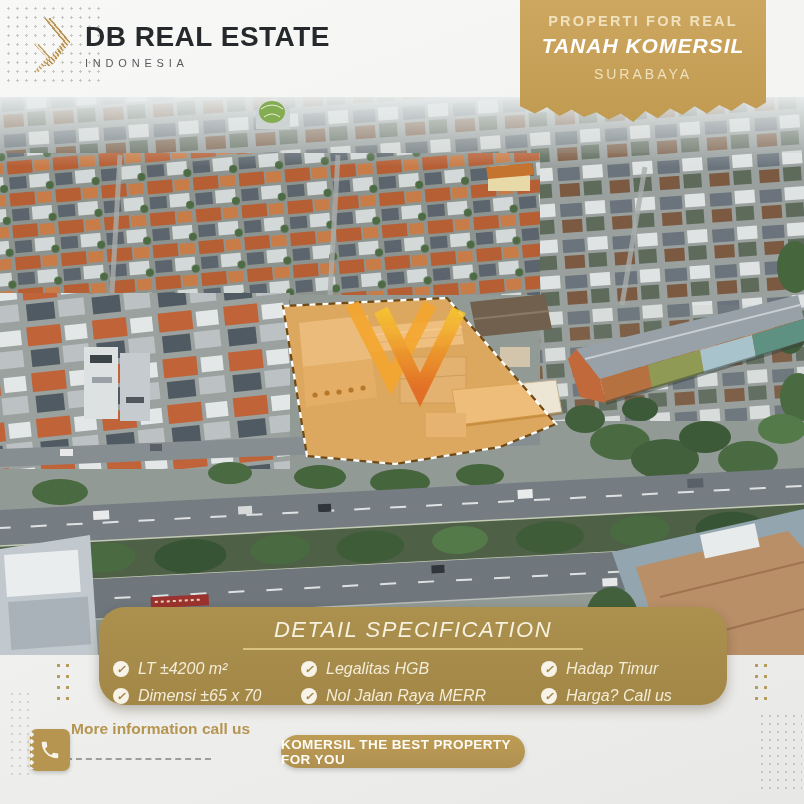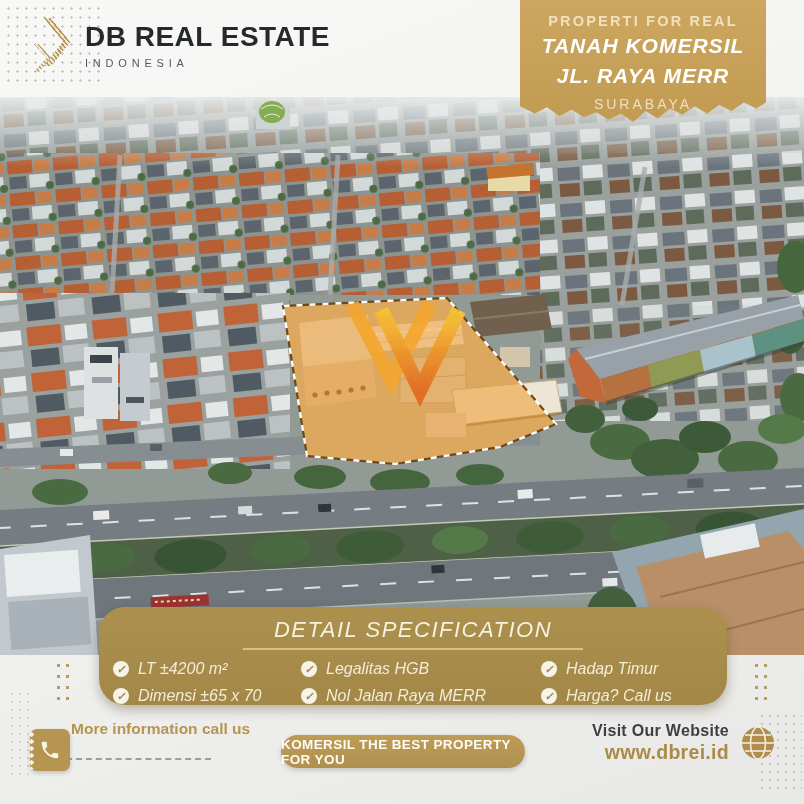--- a/index.html
+++ b/index.html
@@ -268,21 +268,20 @@
       <line x1="660" y1="500" x2="804" y2="465" stroke="#9e7350" stroke-width="2"></line>
       <line x1="680" y1="545" x2="804" y2="512" stroke="#9e7350" stroke-width="2"></line>
       <rect x="700" y="438" width="56" height="24" fill="#e8ebec" transform="rotate(-12 700 438)"></rect>
       <ellipse cx="612" cy="520" rx="26" ry="30" fill="#41603b"></ellipse>
     </g>
   </svg>
 
   <div class="ribbon">
     <div class="ribbon-tagline">PROPERTI FOR REAL</div>
     <div class="ribbon-title">TANAH KOMERSIL</div>
-    <div class="ribbon-title">JL. RAYA MERR</div>
     <div class="ribbon-location">SURABAYA</div>
   </div>
 
   <div class="dots-gold" id="dots-pl"></div>
   <div class="dots-gold" id="dots-pr"></div>
 
   <div class="spec-panel">
     <div class="spec-title">DETAIL SPECIFICATION</div>
     <div class="spec-underline"></div>
     <div class="spec-grid">
@@ -319,29 +318,14 @@
     </svg>
   </div>
   <div class="contact-label">More information call us</div>
   <div class="phone-line"></div>
 
   <div class="slogan-button">KOMERSIL THE BEST PROPERTY FOR YOU</div>
 
   <div class="dots" id="dots-br"></div>
   <div class="dots" id="dots-bl"></div>
 
-  <div class="website">
-    <div class="website-text">
-      <div class="website-label">Visit Our Website</div>
-      <div class="website-url">www.dbrei.id</div>
-    </div>
-    <svg width="40" height="40" viewBox="0 0 40 40">
-      <circle cx="20" cy="20" r="16" fill="#b08d4a"></circle>
-      <g stroke="#f2ece0" stroke-width="1.6" fill="none">
-        <ellipse cx="20" cy="20" rx="7.5" ry="16"></ellipse>
-        <line x1="4" y1="20" x2="36" y2="20"></line>
-        <line x1="7" y1="12" x2="33" y2="12"></line>
-        <line x1="7" y1="28" x2="33" y2="28"></line>
-      </g>
-    </svg>
-  </div>
 
 </div>
 
 </body></html>

